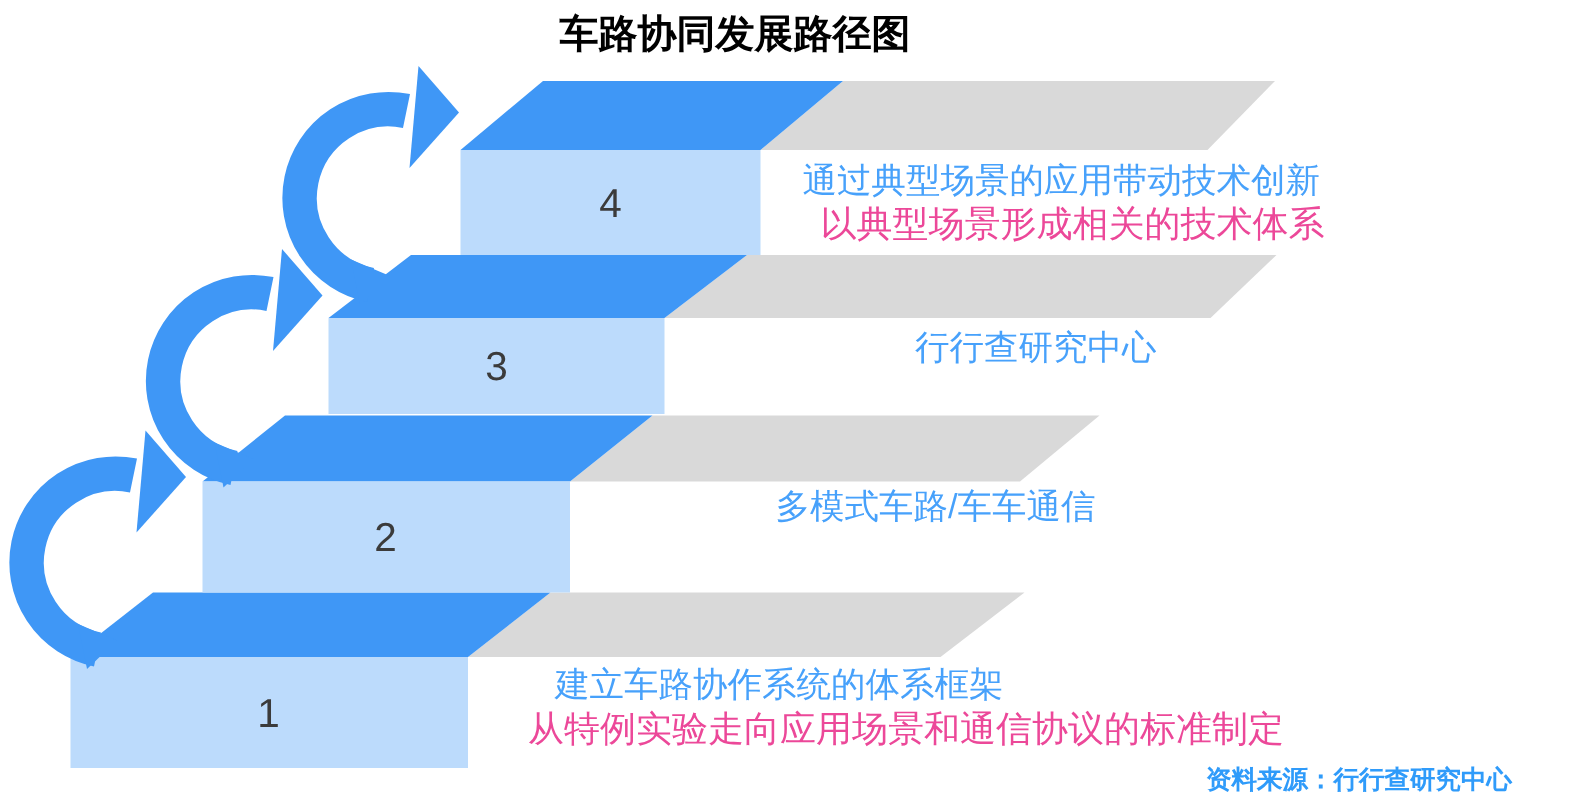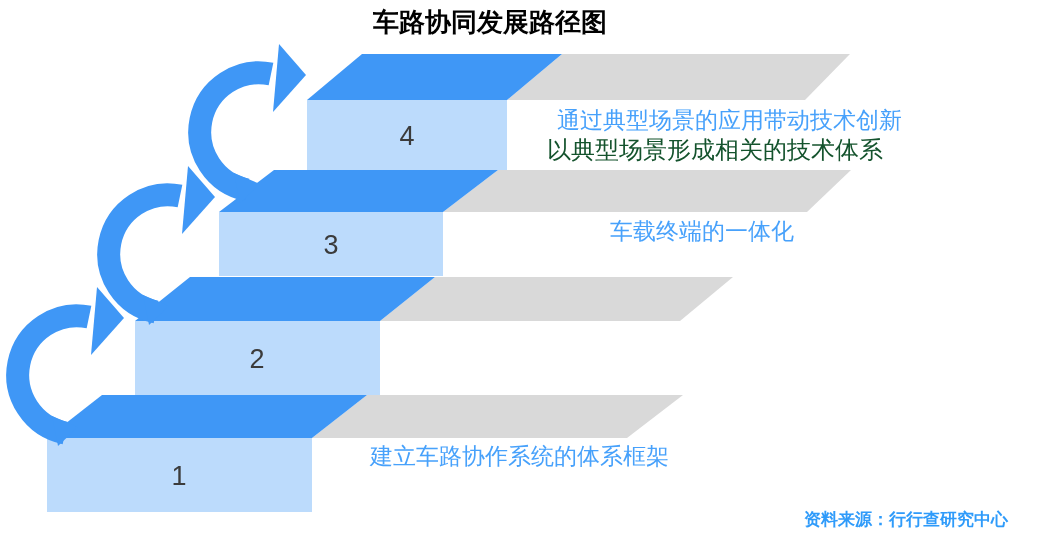--- a/index.html
+++ b/index.html
@@ -11,21 +11,21 @@
     font-family:"Liberation Sans","DejaVu Sans",sans-serif;
   }
   .stage svg{position:absolute;left:0;top:0;}
   .t-line{position:absolute;white-space:nowrap;line-height:1.2;}
   .figure-title{
     position:absolute;left:300px;top:5px;width:380px;
     text-align:center;font-size:26px;font-weight:bold;color:#000000;
     white-space:nowrap;
   }
   .step-title{color:#47a1fb;font-size:23px;}
-  .step-desc{color:#14532d;font-size:24px;}
+  .step-desc{color:#ec4899;font-size:24px;}
   .step-num{
     position:absolute;transform:translate(-50%,-50%);
     font-size:27px;color:#3b3b3b;
   }
   .source-note{
     position:absolute;right:8px;top:508px;
     font-size:17px;font-weight:bold;color:#2f9bfa;white-space:nowrap;margin-left:31px;
   }
   .arrow-arc{stroke-linecap:butt;}
 </style>
@@ -63,23 +63,25 @@
     <use href="#arrow" transform="translate(207,40)"></use>
   </svg>
 
   <div class="figure-title">车路协同发展路径图</div>
 
   <div class="step-num" style="left:179px;top:476px;">1</div>
   <div class="step-num" style="left:257px;top:359px;">2</div>
   <div class="step-num" style="left:331px;top:245px;">3</div>
   <div class="step-num" style="left:407px;top:136px;">4</div>
 
-  <div class="t-line step-title" style="left:535px;top:107px;margin-left:22px;">通过典型场景的应用带动技术创新</div>
+  <div class="t-line step-title" style="left:535px;top:107px;">通过典型场景的应用带动技术创新</div>
   <div class="t-line step-desc" style="left:547px;top:136px;">以典型场景形成相关的技术体系</div>
 
-  <div class="t-line step-title" style="left:610px;top:218px;">车载终端的一体化</div>
+  <div class="t-line step-title" style="left:610px;top:218px;">行行查研究中心</div>
 
+  <div class="t-line step-title" style="left:517px;top:324px;">多模式车路/车车通信</div>
 
   <div class="t-line step-title" style="left:370px;top:443px;">建立车路协作系统的体系框架</div>
+  <div class="t-line step-desc" style="left:352px;top:473px;">从特例实验走向应用场景和通信协议的标准制定</div>
 
   <div class="source-note">资料来源：行行查研究中心</div>
 
 </div>
 
 </body></html>

